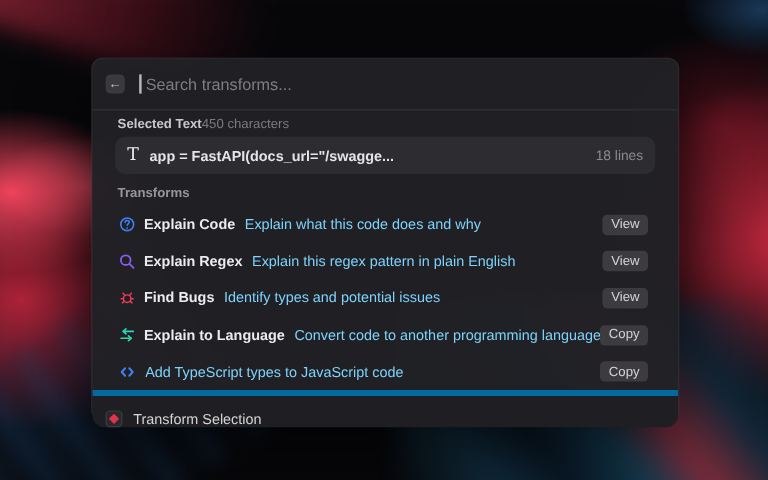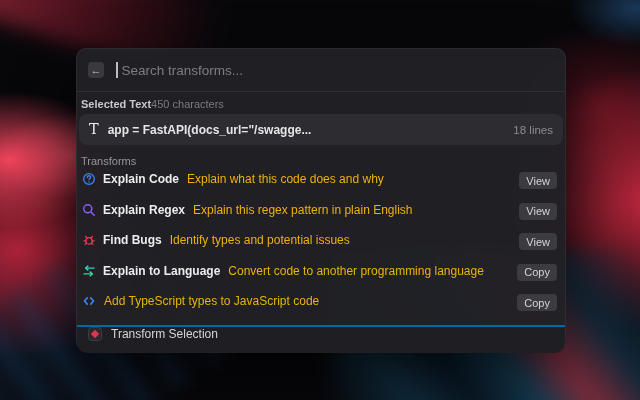--- a/index.html
+++ b/index.html
@@ -61,58 +61,58 @@
     padding:0;cursor:pointer;flex:0 0 auto;
   }
   .caret{width:1.5px;height:16px;background:#bcbcc0;margin-left:12px;flex:0 0 auto;}
   .search-input{
     flex:1;background:transparent;border:none;outline:none;
     color:#e8e8ea;font-size:13.5px;margin-left:2px;
     font-family:"Liberation Sans",sans-serif;
   }
   .search-input::placeholder{color:#7d7d83;}
   
-  .panel-body{flex:1;padding:0 2px;}
+  .panel-body{flex:1;padding:0 19px;}
   .section-head{display:flex;align-items:baseline;margin:6px 2px 0 2px;height:13px;}
   .section-label{font-size:11px;font-weight:700;color:#c9c9cd;}
   .section-meta{font-size:11px;color:#7a7a80;margin-left:0;}
   .selected-card{
     margin-top:3px;height:31px;border-radius:8px;background:#2d2d31;
     display:flex;align-items:center;padding:0 10px;box-sizing:border-box;
     cursor:pointer;
   }
   .t-glyph{
     font-family:"DejaVu Serif",serif;font-size:14.5px;color:#ededef;
     flex:0 0 auto;line-height:1;margin-top:-1px;
   }
   .code-preview{
     font-size:12px;font-weight:600;color:#e5e5e8;margin-left:9px;
     white-space:nowrap;overflow:hidden;
   }
   .line-count{margin-left:auto;font-size:11.5px;color:#8a8a90;text-align:center;}
-  .transforms-label{font-size:11px;font-weight:400;color:#96969b;margin:10px 2px 0 2px;height:12px;}
+  .transforms-label{font-size:11px;font-weight:700;color:#96969b;margin:10px 2px 0 2px;height:12px;}
   .rows{margin-top:5px;}
   .row{
-    height:30.6px;display:flex;align-items:flex-start;
+    height:30.6px;display:flex;align-items:center;
     padding:0 6px 0 3px;border-radius:6px;cursor:pointer;
   }
   .ticon{width:14px;height:14px;flex:0 0 aupx;flex:0 0 auto;}
   .row-title{font-size:12px;font-weight:700;color:#ececee;margin-left:7px;white-space:nowrap;}
-  .row-desc{font-size:12px;color:#eab308;margin-left:8px;white-space:nowrap;overflow:hidden;}
+  .row-desc{font-size:12px;color:#7dd3fc;margin-left:8px;white-space:nowrap;overflow:hidden;}
   .spacer{flex:1;}
   .action-btn{
     flex:0 0 auto;border:none;border-radius:4px;background:#3c3c40;
     color:#d4d4d7;font-size:11px;padding:2.5px 7px;cursor:pointer;
     font-family:"Liberation Sans",sans-serif;
   }
   
   .panel-footer{
-    flex:0 0 26px;border-top:2px solid #0369a1;background:#1f1f23;
+    flex:0 0 26px;border-top:5px solid #0369a1;background:#1f1f23;
     border-radius:0 0 10px 10px;
-    display:flex;align-items:flex-start;padding:0 11px;
+    display:flex;align-items:flex-end;padding:0 11px;
   }
   .footer-icon{
     width:14px;height:14px;border-radius:3.5px;background:#29292d;
     border:1px solid #3d3d41;box-sizing:border-box;
     display:flex;align-items:center;justify-content:center;flex:0 0 auto;
   }
   .diamond{width:6px;height:6px;background:#e0344b;transform:rotate(45deg);}
   .footer-label{font-size:12px;color:#d5d5d8;margin-left:9px;}
 </style>
 </head>

